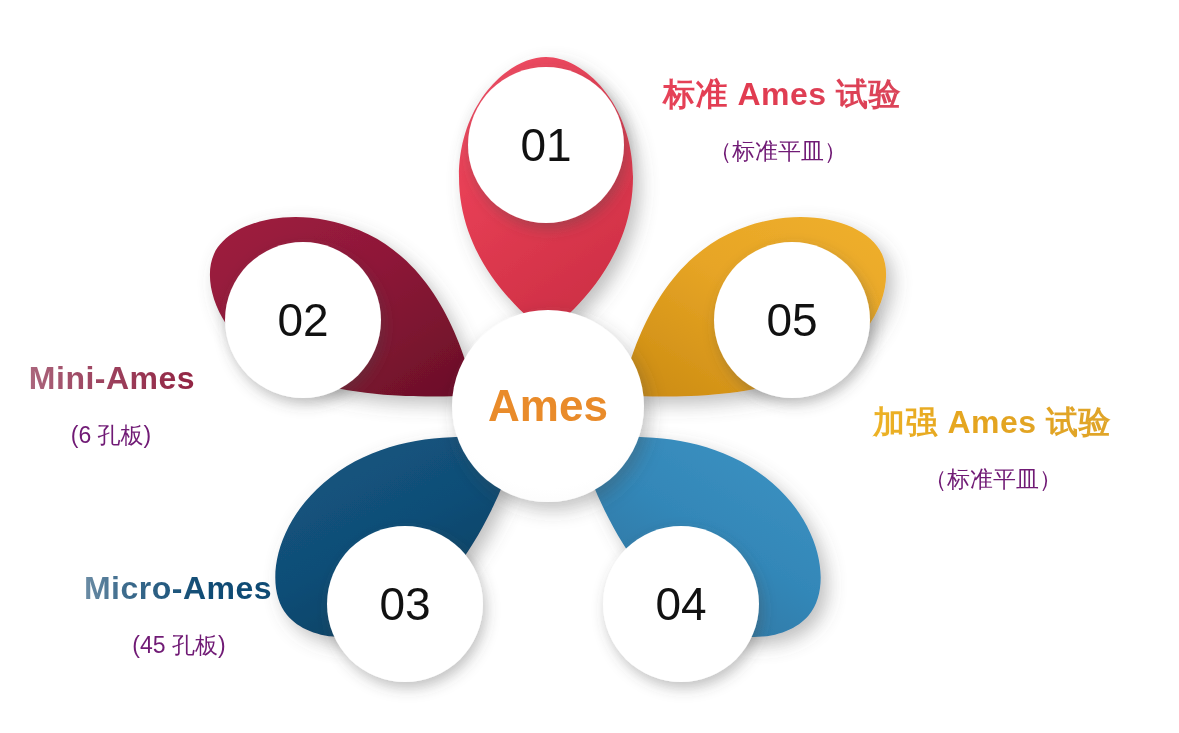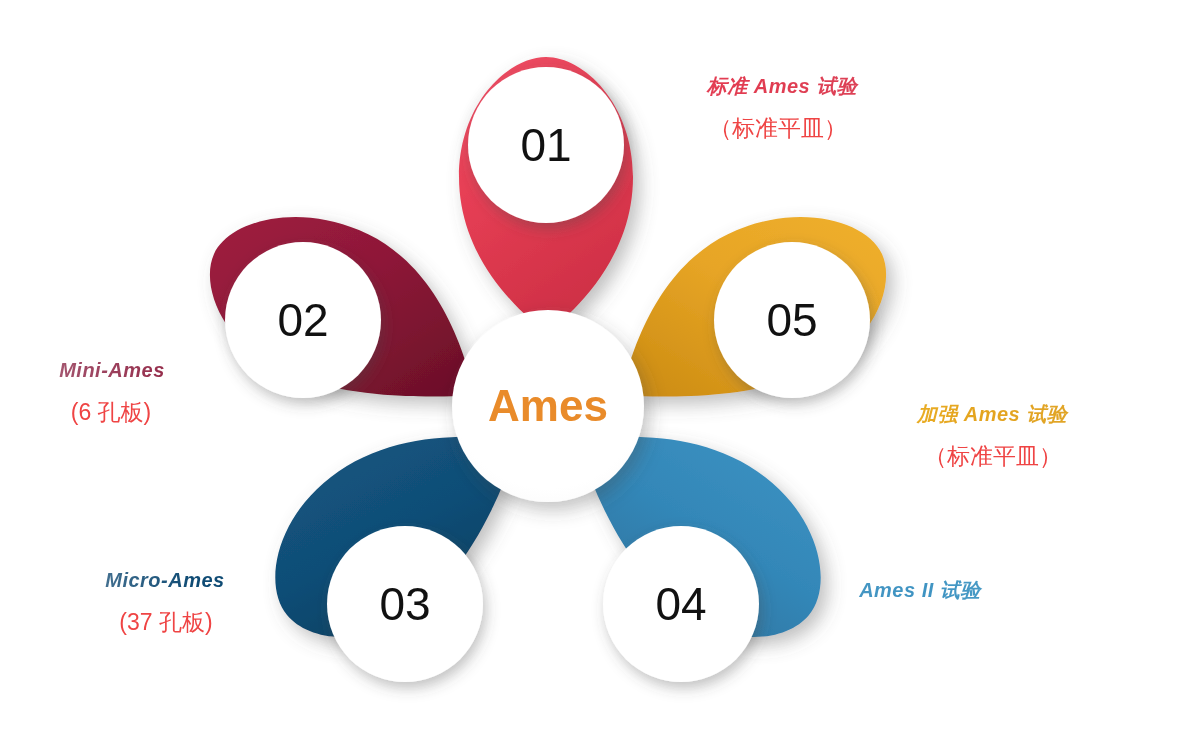--- a/index.html
+++ b/index.html
@@ -38,53 +38,52 @@
     font-weight: bold;
     fill: #E98B2A;
   }
   .label {
     position: absolute;
     text-align: center;
     line-height: 1.28;
     white-space: nowrap;
   }
   .label .title {
-    font-size: 20px;
+    font-size: 32px;
     font-weight: bold;
     letter-spacing: 0.5px;
     display: block;
-    font-style: italic;
   }
   .label .sub {
     font-size: 23px;
     font-weight: normal;
-    color: #ef4444;
+    color: #701a75;
     display: block;
-    margin-top: 14px;
+    margin-top: 22px;
   }
   
   #label-01 { left: 622px; top: 74px; width: 320px; }
   #label-01 .title {
     background: linear-gradient(90deg, #E8455C 0%, #E13B50 40%, #D9475C 100%);
     -webkit-background-clip: text;
     background-clip: text;
     color: transparent;
   }
   #label-01 .sub { margin-left: -8px; }
 
   #label-02 { left: -6px; top: 358px; width: 236px; }
   #label-02 .title {
     background: linear-gradient(90deg, #B3798C 0%, #A04C67 35%, #8E1838 100%);
     -webkit-background-clip: text;
     background-clip: text;
     color: transparent;
   }
   #label-02 .sub { margin-left: -2px; }
 
-  #label-03 { left: 30px; top: 568px; width: 270px; }
+  #label-03 { left: 43px; top: 568px; width: 270px; }
   #label-03 .title {
     background: linear-gradient(90deg, #9BAEBE 0%, #3E6C8D 30%, #0F4B74 60%, #0F4B74 100%);
     -webkit-background-clip: text;
     background-clip: text;
     color: transparent;
   }
   #label-03 .sub { margin-left: 2px; }
 
   #label-04 { left: 770px; top: 578px; width: 300px; }
   #label-04 .title {
@@ -221,25 +220,24 @@
     <span class="sub">（标准平皿）</span>
   </div>
 
   <div class="label" id="label-02">
     <span class="title">Mini-Ames</span>
     <span class="sub">(6 孔板)</span>
   </div>
 
   <div class="label" id="label-03">
     <span class="title">Micro-Ames</span>
-    <span class="sub">(37 孔板)</span>
+    <span class="sub">(45 孔板)</span>
   </div>
 
   <div class="label" id="label-04">
-    <span class="title">Ames II 试验</span>
   </div>
 
   <div class="label" id="label-05">
     <span class="title">加强 Ames 试验</span>
     <span class="sub">（标准平皿）</span>
   </div>
 
 </div>
 
 </body></html>

